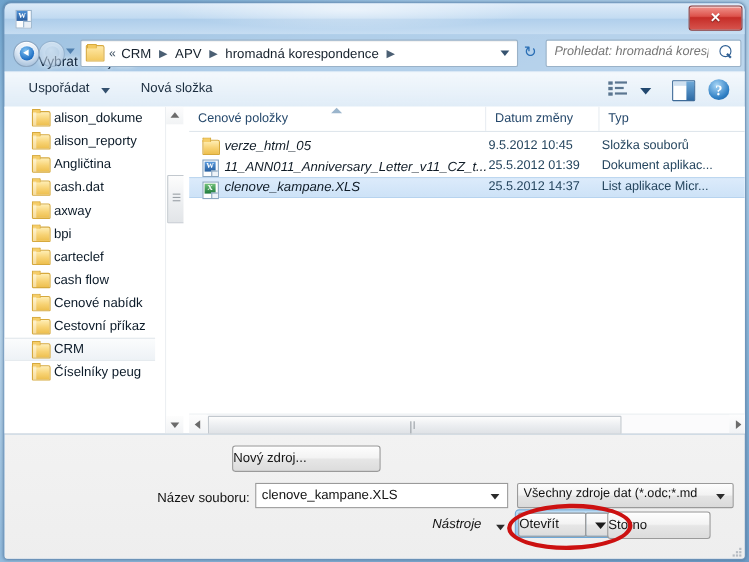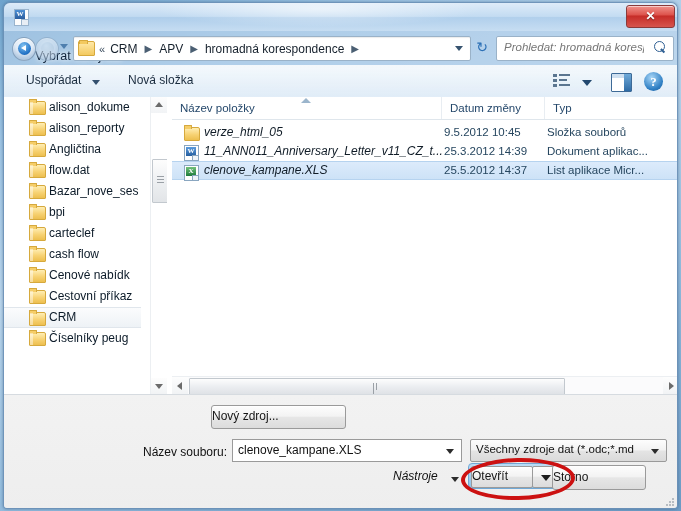--- a/index.html
+++ b/index.html
@@ -564,22 +564,22 @@
     <div id="help-icon">?</div>
   </div>
 
   <div id="content-area">
 
     <div id="nav-pane">
       <div id="nav-tree">
           <div class="tree-row"><div class="tree-folder"></div><span>alison_dokume</span></div>
           <div class="tree-row"><div class="tree-folder"></div><span>alison_reporty</span></div>
           <div class="tree-row"><div class="tree-folder"></div><span>Angličtina</span></div>
-          <div class="tree-row"><div class="tree-folder"></div><span>flow.dat</span></div>
-          <div class="tree-row"><div class="tree-folder"></div><span>Bazar_nove_ses</span></div>
+          <div class="tree-row"><div class="tree-folder"></div><span>cash.dat</span></div>
+          <div class="tree-row"><div class="tree-folder"></div><span>axway</span></div>
           <div class="tree-row"><div class="tree-folder"></div><span>bpi</span></div>
           <div class="tree-row"><div class="tree-folder"></div><span>carteclef</span></div>
           <div class="tree-row"><div class="tree-folder"></div><span>cash flow</span></div>
           <div class="tree-row"><div class="tree-folder"></div><span>Cenové nabídk</span></div>
           <div class="tree-row"><div class="tree-folder"></div><span>Cestovní příkaz</span></div>
           <div class="tree-row selected"><div class="tree-folder"></div><span>CRM</span></div>
           <div class="tree-row"><div class="tree-folder"></div><span>Číselníky peug</span></div>
         </div>
       <div id="nav-scrollbar">
         <div id="nav-sb-up" class="sb-btn">
@@ -595,40 +595,40 @@
         <div id="nav-sb-down" class="sb-btn">
             <div class="tri"></div>
           </div>
       </div>
     </div>
 
     <div id="splitter"></div>
 
     <div id="file-pane">
       <div id="column-header">
-        <div id="col-name" class="col-h">Název položky</div>
+        <div id="col-name" class="col-h">Cenové položky</div>
         <div id="sort-indicator"></div>
         <div id="col-date" class="col-h">Datum změny</div>
         <div id="col-type" class="col-h">Typ</div>
       </div>
 
       <div id="file-rows">
           <div class="file-row">
             <div class="fr-icon folder"></div>
             <div class="fr-name">verze_html_05</div>
             <div class="fr-date">9.5.2012 10:45</div>
             <div class="fr-type">Složka souborů</div>
           </div>
           <div class="file-row">
             <div class="fr-icon doc word">
               <div class="glyph">W</div>
               <div class="fold"></div>
             </div>
             <div class="fr-name">11_ANN011_Anniversary_Letter_v11_CZ_t...</div>
-            <div class="fr-date">25.3.2012 14:39</div>
+            <div class="fr-date">25.5.2012 01:39</div>
             <div class="fr-type">Dokument aplikac...</div>
           </div>
           <div class="file-row selected">
             <div class="fr-icon doc excel">
               <div class="glyph">X</div>
               <div class="fold"></div>
             </div>
             <div class="fr-name">clenove_kampane.XLS</div>
             <div class="fr-date">25.5.2012 14:37</div>
             <div class="fr-type">List aplikace Micr...</div>

